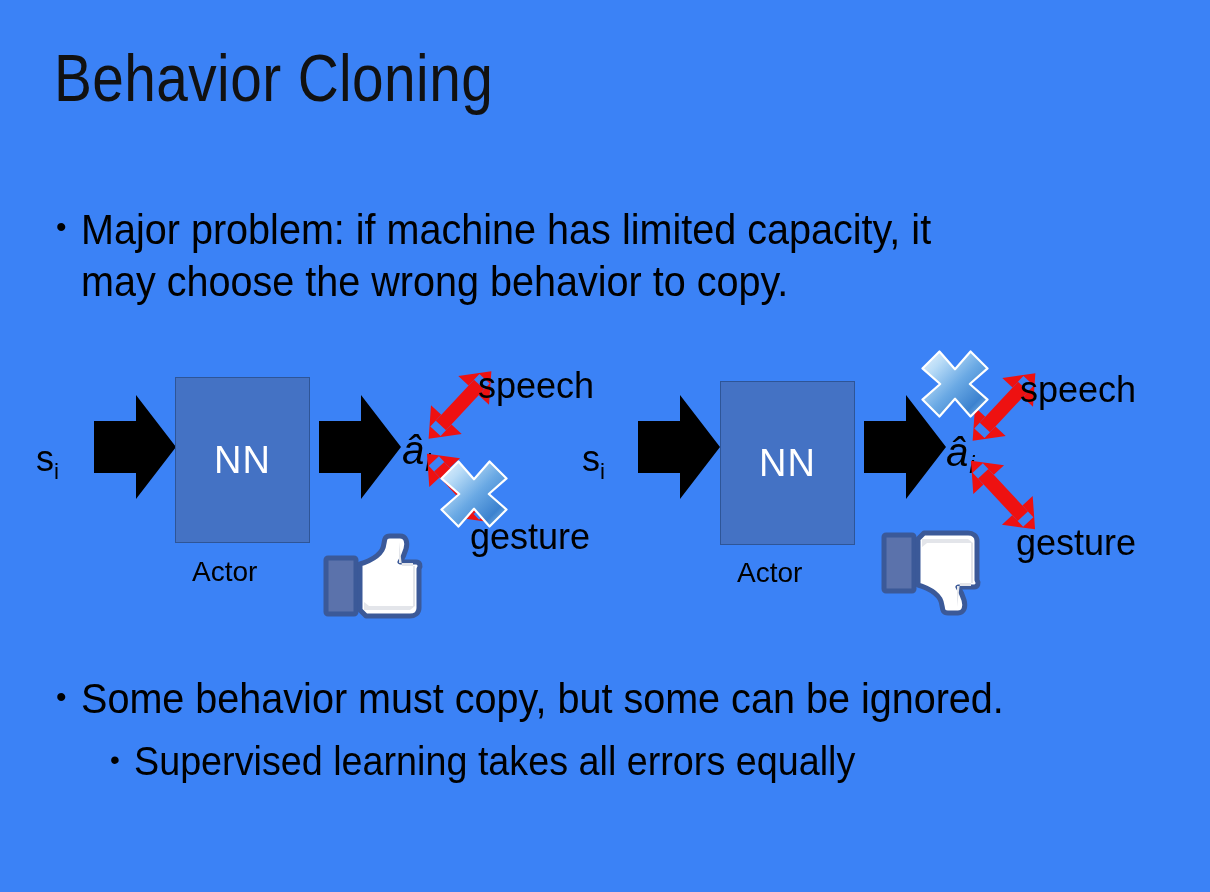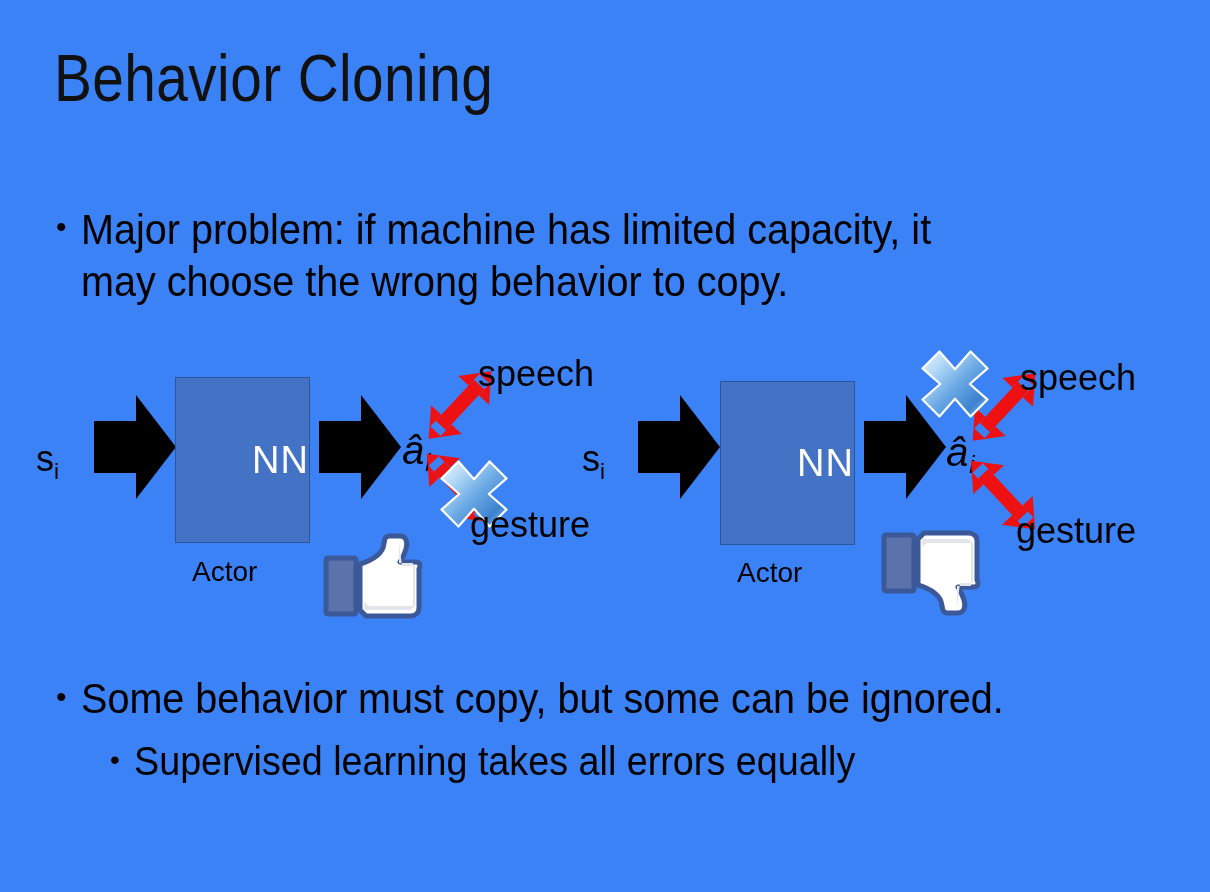--- a/index.html
+++ b/index.html
@@ -61,21 +61,21 @@
 
   
   .diagram{position:absolute;top:330px;height:310px;}
   #diagram-left{left:0px;width:620px;}
   #diagram-right{left:582px;width:628px;}
 
   .nn-box{
     position:absolute;
     background:#4472C4;
     border:1px solid #2e5597;
-    display:flex;align-items:center;justify-content:flex-end;
+    display:flex;align-items:center;justify-content:center;
     color:#ffffff;
     font-size:38px;
     font-family:"Liberation Sans",sans-serif;
     letter-spacing:1px;
   }
   .actor-label{
     position:absolute;
     font-size:28px;
     font-family:"Liberation Sans",sans-serif;
     color:#000000;
@@ -97,20 +97,21 @@
     color:#000000;
     white-space:nowrap;
   }
   .a-label .sub{font-size:.6em;font-style:italic;vertical-align:-0.30em;margin-left:1px;}
   .arrow-label{
     position:absolute;
     font-size:36px;
     font-family:"Liberation Sans",sans-serif;
     color:#000000;
     white-space:nowrap;
+    margin-top:12px;
   }
   .blk-arrow{position:absolute;}
   .red-arrow{position:absolute;}
   .x-mark{position:absolute;}
   .hand{position:absolute;}
 </style>
 </head>
 <body>
 
 <div class="slide">

